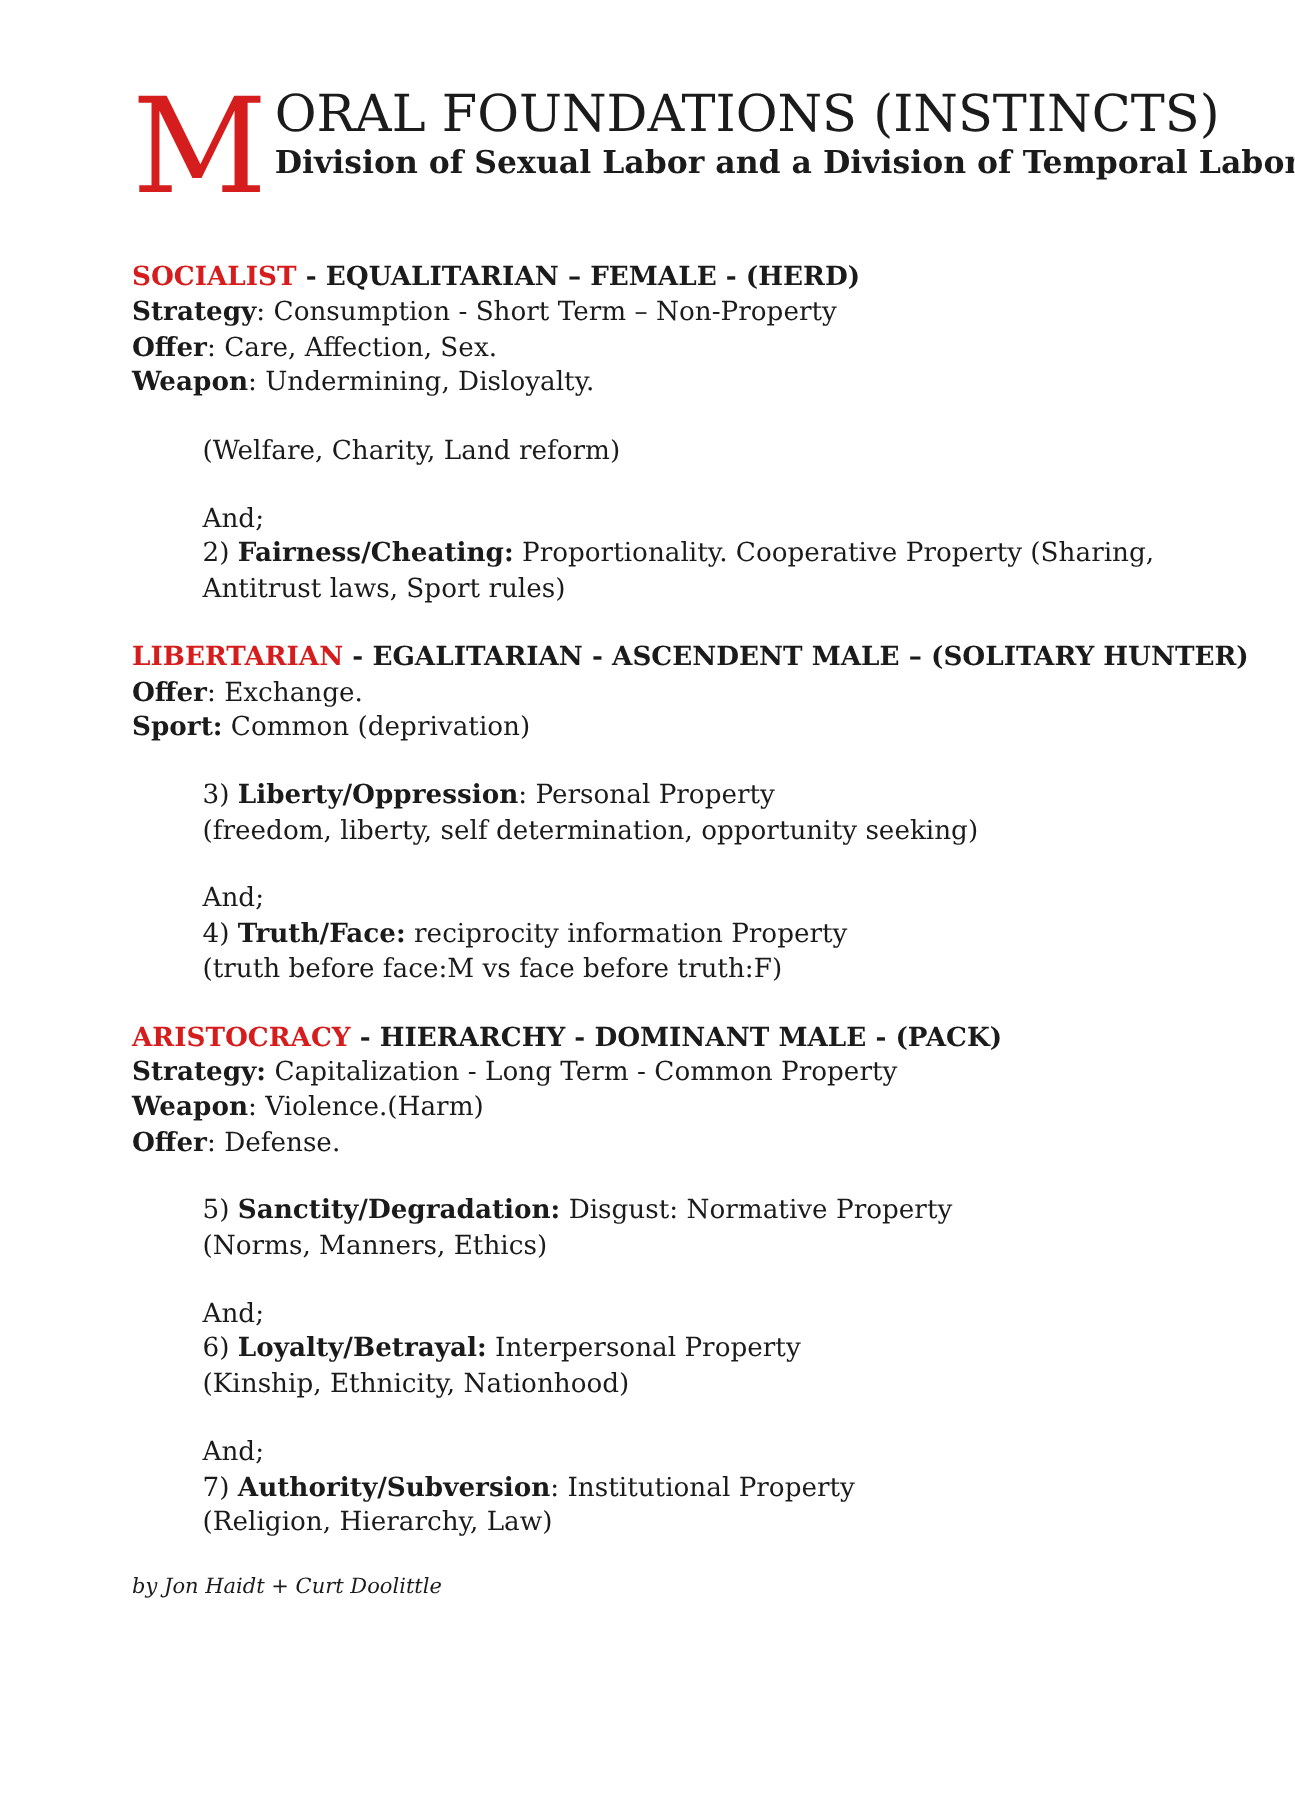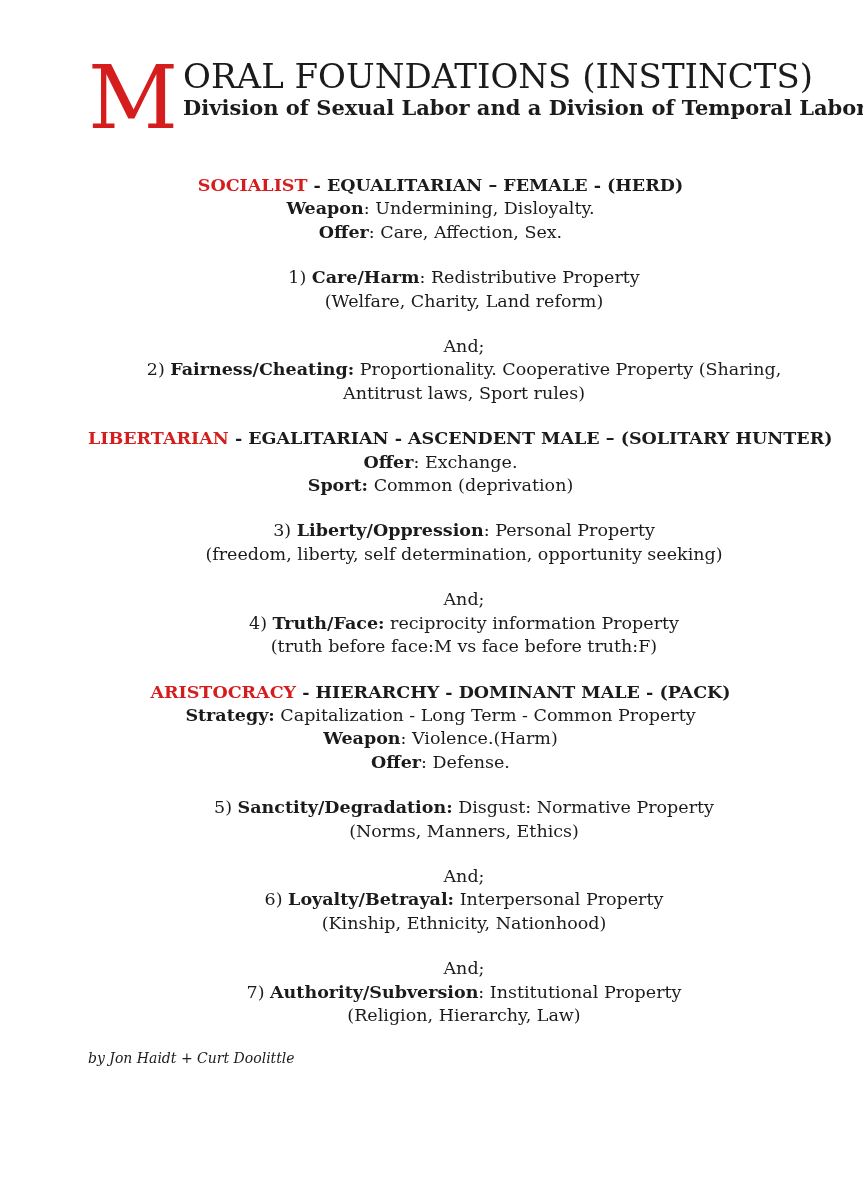--- a/index.html
+++ b/index.html
@@ -34,21 +34,21 @@
   }
   .subtitle {
     font-size: 21px;
     line-height: 23px;
     font-weight: 700;
     margin-top: 3px;
     white-space: nowrap;
   }
   
   .sections { margin-top: 44px; font-size: 17.5px; line-height: 23.4px; }
-  .section { margin-top: 22px; text-align: center; }
+  .section { margin-top: 22px; }
   .section:first-child { margin-top: 0; }
   .section-heading { margin: 0; font-weight: 700; white-space: nowrap; }
   .meta-line { margin: 0; white-space: nowrap; }
   .item-block { margin: 22px 0 0 47px; }
   .item-line { white-space: nowrap; }
   .b { font-weight: 700; }
   .red { color: var(--accent); }
   
   .byline {
     margin-top: 20px;
@@ -66,24 +66,24 @@
     <span class="dropcap">M</span>
     <div class="header-text">
       <div class="title">ORAL FOUNDATIONS (INSTINCTS)</div>
       <div class="subtitle">Division of Sexual Labor and a Division of Temporal Labor</div>
     </div>
   </div>
 
   <div class="sections">
       <section class="section">
         <p class="section-heading"><span class="b red">SOCIALIST</span><span class="b "> - EQUALITARIAN – FEMALE - (HERD)</span></p>
+        <p class="meta-line"><span class="b ">Strategy</span><span class="">: Consumption - Short Term – Non-Property</span></p>
+        <p class="meta-line"><span class="b ">Offer</span><span class="">: Care, Affection, Sex.</span></p>
         <p class="meta-line"><span class="b ">Weapon</span><span class="">: Undermining, Disloyalty.</span></p>
-        <p class="meta-line"><span class="b ">Offer</span><span class="">: Care, Affection, Sex.</span></p>
         <div class="item-block">
-          <div class="item-line"><span class="">1) </span><span class="b ">Care/Harm</span><span class="">: Redistributive Property</span></div>
           <div class="item-line"><span class="">(Welfare, Charity, Land reform)</span></div>
         </div>
         <div class="item-block">
           <div class="item-line"><span class="">And;</span></div>
           <div class="item-line"><span class="">2) </span><span class="b ">Fairness/Cheating:</span><span class=""> Proportionality. Cooperative Property (Sharing,</span></div>
           <div class="item-line"><span class="">Antitrust laws, Sport rules)</span></div>
         </div>
       </section>
       <section class="section">
         <p class="section-heading"><span class="b red">LIBERTARIAN</span><span class="b "> - EGALITARIAN - ASCENDENT MALE – (SOLITARY HUNTER)</span></p>

